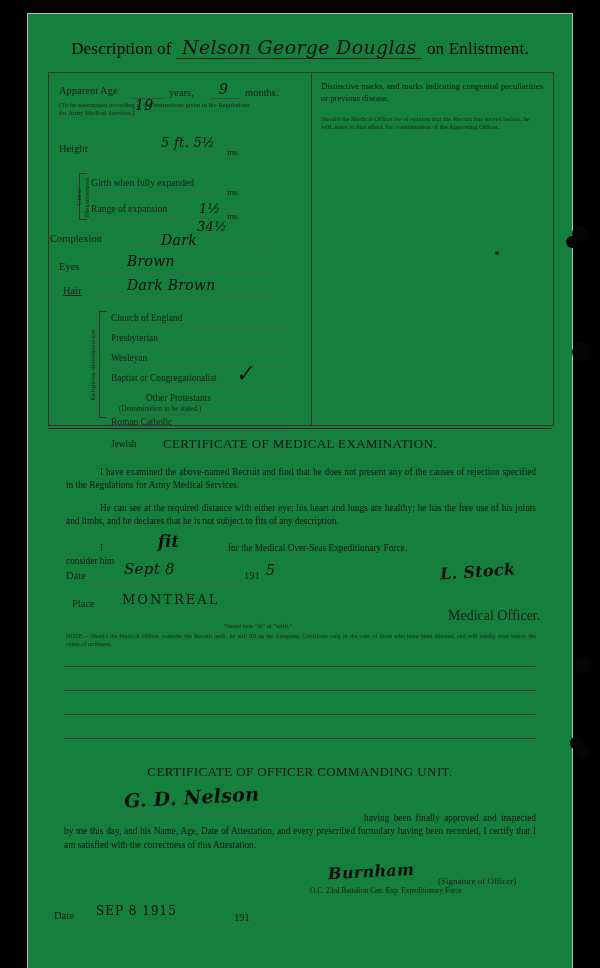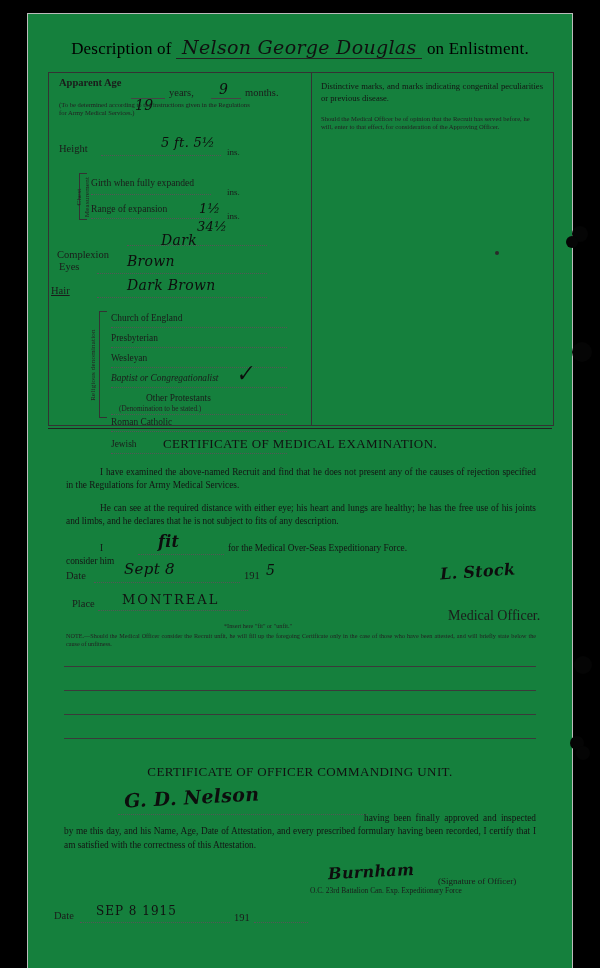--- a/index.html
+++ b/index.html
@@ -89,21 +89,21 @@
 
   <div class="title">
     <span class="t1">Description of</span>
     <span class="name hw">Nelson George Douglas</span>
     <span class="t2">on Enlistment.</span>
   </div>
 
   <div class="topbox">
     <div class="vsep"></div>
 
-    <div class="lbl" style="left:10px;top:4px;font-weight:bold;">Apparent Age</div>
+    <div class="lbl" style="left:10px;top:12px;">Apparent Age</div>
     <div class="hwval hw" style="left:86px;top:24px;font-size:14px;">19</div>
     <div class="solid" style="left:82px;top:25px;width:34px;"></div>
     <div class="lbl" style="left:120px;top:14px;">years,</div>
     <div class="hwval hw" style="left:170px;top:8px;font-size:14px;">9</div>
     <div class="solid" style="left:162px;top:25px;width:30px;"></div>
     <div class="lbl" style="left:196px;top:14px;">months.</div>
     <div class="tiny" style="position:absolute;left:10px;top:28px;width:200px;">(To be determined according to the instructions given in the Regulations for Army Medical Services.)</div>
 
     <div class="lbl" style="left:10px;top:70px;">Height</div>
     <div class="dots" style="left:52px;top:82px;width:120px;"></div>
@@ -118,47 +118,47 @@
     <div class="lbl" style="left:42px;top:104px;font-size:9.6px;">Girth when fully expanded</div>
     <div class="dots" style="left:42px;top:121px;width:120px;"></div>
     <div class="hwval hw" style="left:148px;top:102px;font-size:13px;margin-top:44px;">34½</div>
     <div class="lbl" style="left:178px;top:114px;font-size:9px;">ins.</div>
 
     <div class="lbl" style="left:42px;top:130px;font-size:9.6px;">Range of expansion</div>
     <div class="dots" style="left:42px;top:145px;width:120px;"></div>
     <div class="hwval hw" style="left:150px;top:128px;font-size:13px;">1½</div>
     <div class="lbl" style="left:178px;top:138px;font-size:9px;">ins.</div>
 
-    <div class="lbl" style="left:8px;top:160px;margin-top:16px;">Complexion</div>
+    <div class="lbl" style="left:1px;top:160px;">Complexion</div>
     <div class="dots" style="left:78px;top:172px;width:140px;"></div>
     <div class="hwval hw" style="left:112px;top:159px;font-size:14px;">Dark</div>
 
     <div class="lbl" style="left:10px;top:188px;">Eyes</div>
     <div class="dots" style="left:48px;top:200px;width:170px;"></div>
     <div class="hwval hw" style="left:78px;top:180px;font-size:14px;">Brown</div>
 
-    <div class="lbl" style="left:2px;top:212px;text-decoration:underline;">Hair</div>
+    <div class="lbl" style="left:14px;top:212px;text-decoration:underline;">Hair</div>
     <div class="dots" style="left:48px;top:224px;width:170px;"></div>
     <div class="hwval hw" style="left:78px;top:204px;font-size:14px;">Dark Brown</div>
 
     <div style="position:absolute;left:50px;top:238px;width:1px;height:106px;background:#333;"></div>
     <div style="position:absolute;left:50px;top:238px;width:8px;height:1px;background:#333;"></div>
     <div style="position:absolute;left:50px;top:344px;width:8px;height:1px;background:#333;"></div>
     <div class="vert" style="left:40px;top:346px;width:108px;">Religious denomination</div>
 
     <div class="lbl" style="left:62px;top:240px;font-size:9.4px;">Church of England</div>
     <div class="dots" style="left:62px;top:254px;width:176px;"></div>
 
     <div class="lbl" style="left:62px;top:260px;font-size:9.4px;">Presbyterian</div>
     <div class="dots" style="left:62px;top:274px;width:176px;"></div>
 
     <div class="lbl" style="left:62px;top:280px;font-size:9.4px;">Wesleyan</div>
     <div class="dots" style="left:62px;top:294px;width:176px;"></div>
 
-    <div class="lbl" style="left:62px;top:300px;font-size:9.4px;font-style:italic;">Baptist or Congregationalist</div>
+    <div class="lbl" style="left:62px;top:300px;font-size:9.4px;">Baptist or Congregationalist</div>
     <div class="dots" style="left:62px;top:314px;width:176px;"></div>
     <div class="hw" style="position:absolute;left:186px;top:288px;font-size:22px;color:#0c0c0c;transform:rotate(-8deg);">✓</div>
 
     <div class="lbl" style="left:62px;top:320px;font-size:9.4px;margin-left:35px;">Other Protestants</div>
     <div class="tiny7" style="position:absolute;left:70px;top:332px;">(Denomination to be stated.)</div>
     <div class="dots" style="left:62px;top:341px;width:176px;"></div>
 
     <div class="lbl" style="left:62px;top:344px;font-size:9.4px;">Roman Catholic</div>
     <div class="dots" style="left:62px;top:358px;width:176px;"></div>
 

